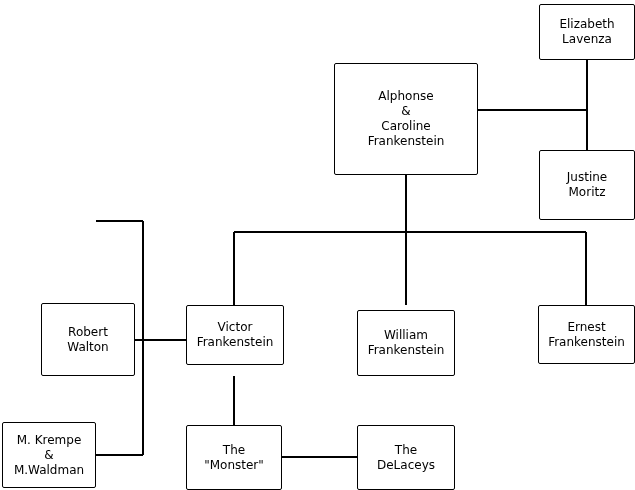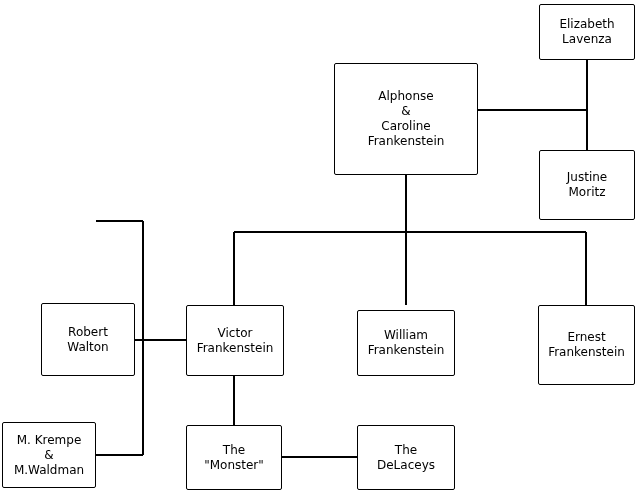--- a/index.html
+++ b/index.html
@@ -102,31 +102,31 @@
     <span class="node-label">Robert
 Walton</span>
   </div>
 
   <div class="node-box" style="left:2px; top:422px; width:94px; height:66px;">
     <span class="node-label">M. Krempe
 &amp;
 M.Waldman</span>
   </div>
 
-  <div class="node-box" style="left:186px; top:305px; width:98px; height:71px;">
+  <div class="node-box" style="left:186px; top:305px; width:98px; height:60px;">
     <span class="node-label">Victor
 Frankenstein</span>
   </div>
 
   <div class="node-box" style="left:357px; top:310px; width:98px; height:66px;">
     <span class="node-label">William
 Frankenstein</span>
   </div>
 
-  <div class="node-box" style="left:538px; top:305px; width:97px; height:80px;align-items:center;">
+  <div class="node-box" style="left:538px; top:305px; width:97px; height:59px;align-items:center;">
     <span class="node-label">Ernest
 Frankenstein</span>
   </div>
 
   <div class="node-box" style="left:186px; top:425px; width:96px; height:65px;">
     <span class="node-label">The
 "Monster"</span>
   </div>
 
   <div class="node-box" style="left:357px; top:425px; width:98px; height:65px;">

